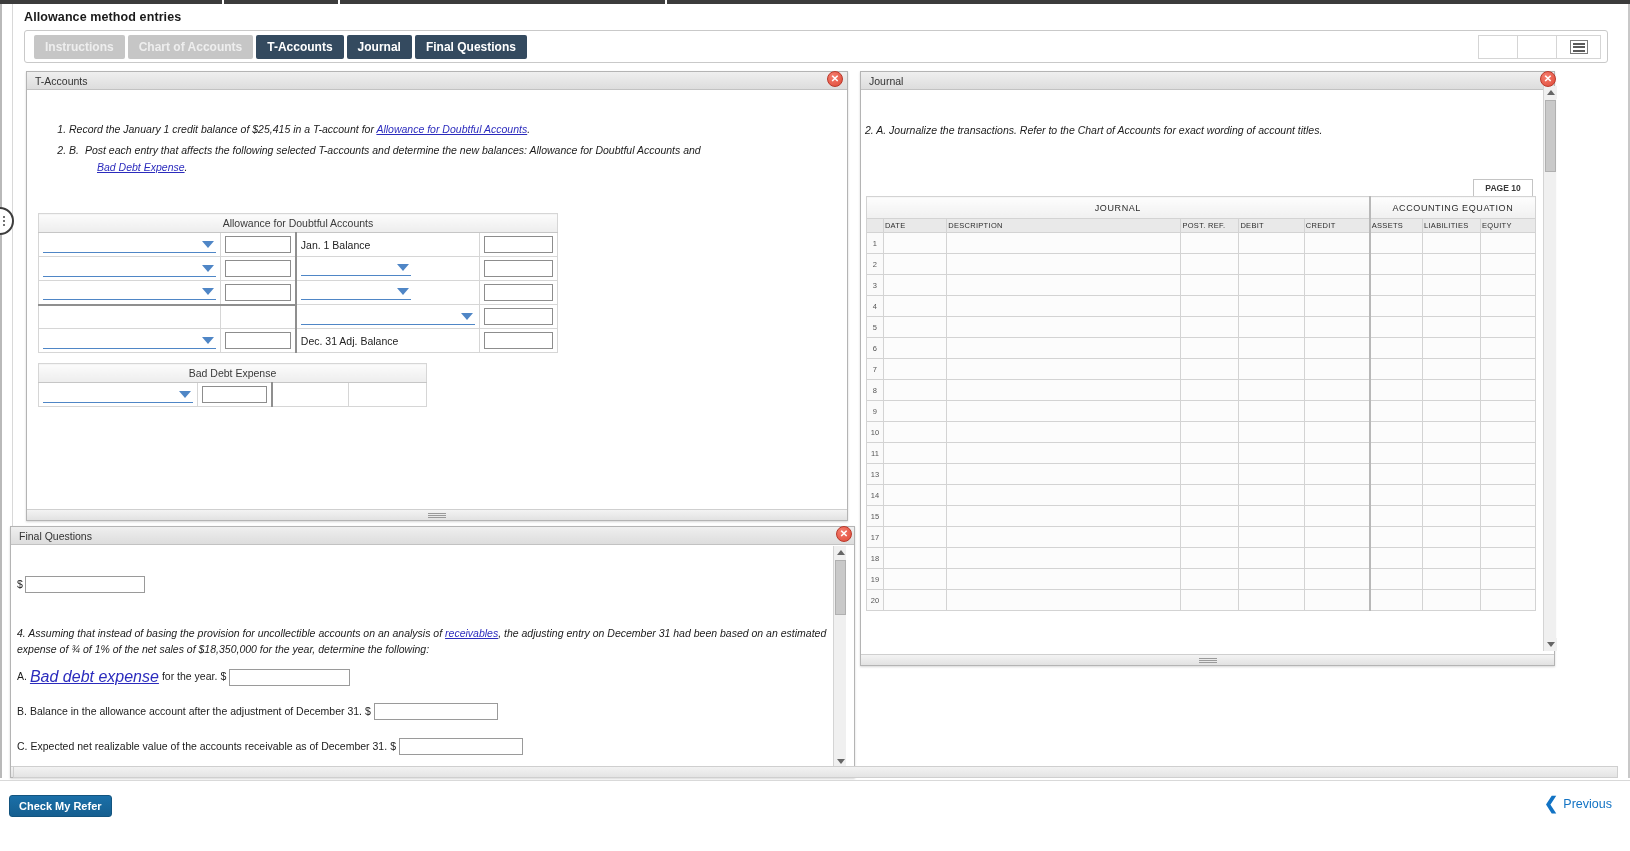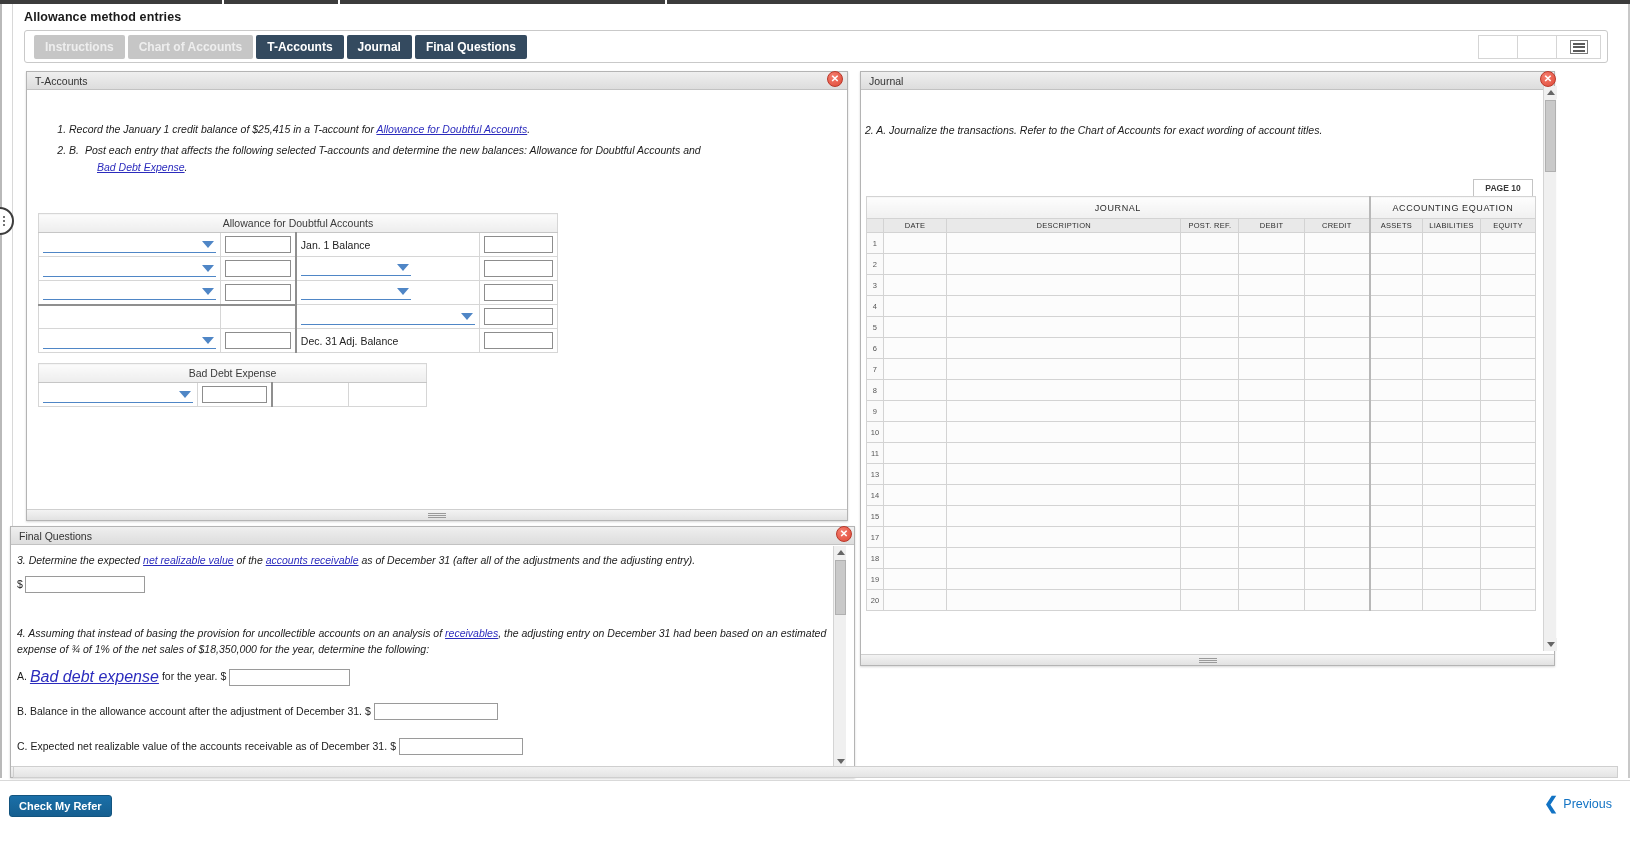--- a/index.html
+++ b/index.html
@@ -177,21 +177,21 @@
   .jtable { border-collapse: collapse; background:#fff; table-layout: fixed; }
   .jtable th, .jtable td { border: 1px solid #d3d3d3; }
   .jtable .grp {
     background: linear-gradient(#fdfdfd,#f0f0f0);
     height: 22px; font-size: 9px; color: #2a2a2a; font-weight: normal;
     letter-spacing: 0.6px; text-align:center;
   }
   .jtable .grp.sep { border-left: 2px solid #b8b8b8; }
   .jtable .hdr {
     background: #e9e9e9; height: 14px; font-size: 7.5px; color: #2d2d2d;
-    font-weight: normal; letter-spacing: 0.3px; text-align:center;
+    font-weight: normal; letter-spacing: 0.3px; text-align:left;
   }
   .jtable .hdr.sep { border-left: 2px solid #b8b8b8; }
   .jtable td.rownum {
     background: #fafafa; font-size: 7.5px; color:#555; text-align:center;
     width: 16px; height: 21px;
   }
   .jtable td.cell { background: #fcfcfc; height: 21px; }
   .jtable td.cell.sep { border-left: 2px solid #b8b8b8; }
 
   
@@ -635,24 +635,20 @@
     <div class="vthumb" style="top:14px; height:72px;"></div>
     <div class="arrow down">
         <span class="caret-dn"></span>
       </div>
   </div>
 
   <div class="panel" style="left:10px; top:526px; width:845px; height:252px;">
     <div class="panel-head">Final Questions</div>
     <div class="panel-body" style="top:19px; height:222px;">
 
-      <div class="fq" style="position:absolute; left:6px; top:7px; width:820px;">
-        <span>3.</span>
-        <span>Determine the expected </span><span class="ilink">net realizable value</span><span> of the </span><span class="ilink">accounts receivable</span><span> as of December 31 (after all of the adjustments and the adjusting entry).</span>
-      </div>
 
       <div style="position:absolute; left:6px; top:30px; display:flex; align-items:center; gap:2px;">
         <span class="fq plain">$</span>
         <input class="fq-input" style="width: 120px;">
       </div>
 
       <div class="fq" style="position:absolute; left:6px; top:80px; width:828px;">
         <span>4.</span>
         <span>Assuming that instead of basing the provision for uncollectible accounts on an analysis of </span><span class="ilink">receivables</span><span>, the adjusting entry on December 31 had been based on an estimated expense of ¾ of 1% of the net sales of $18,350,000 for the year, determine the following:</span>
       </div>

